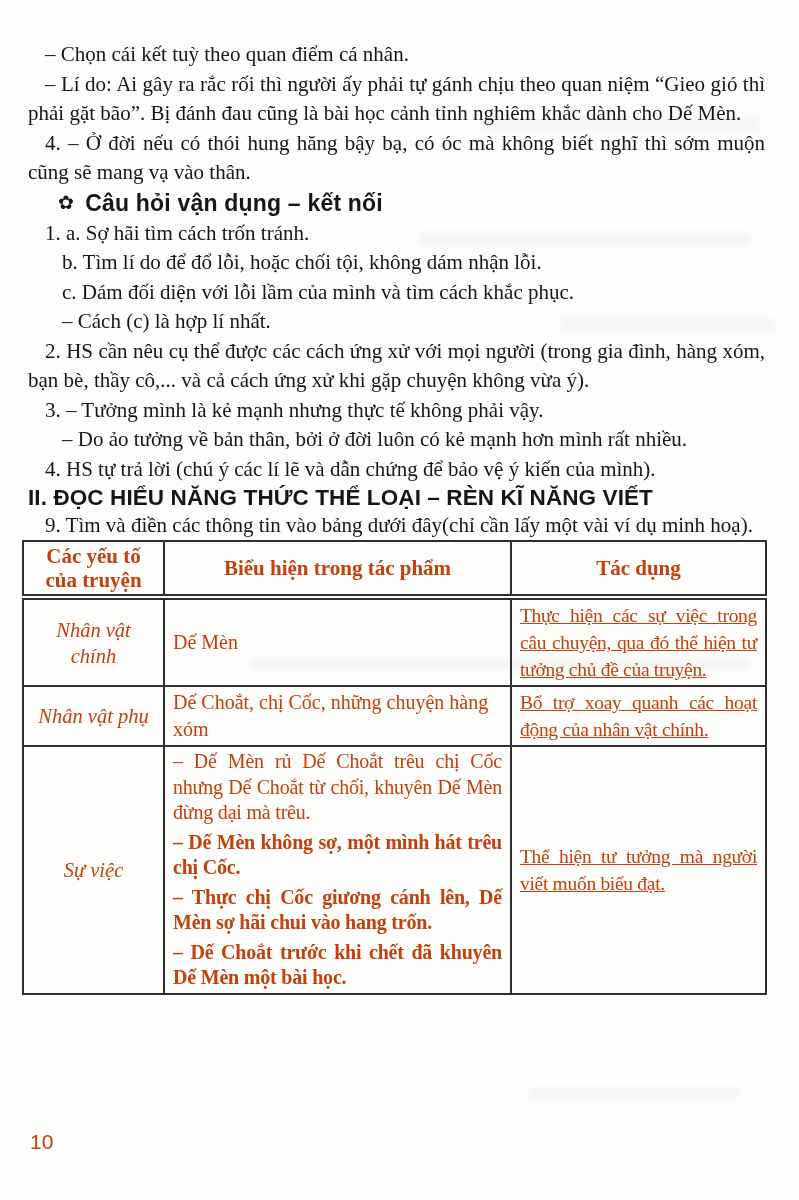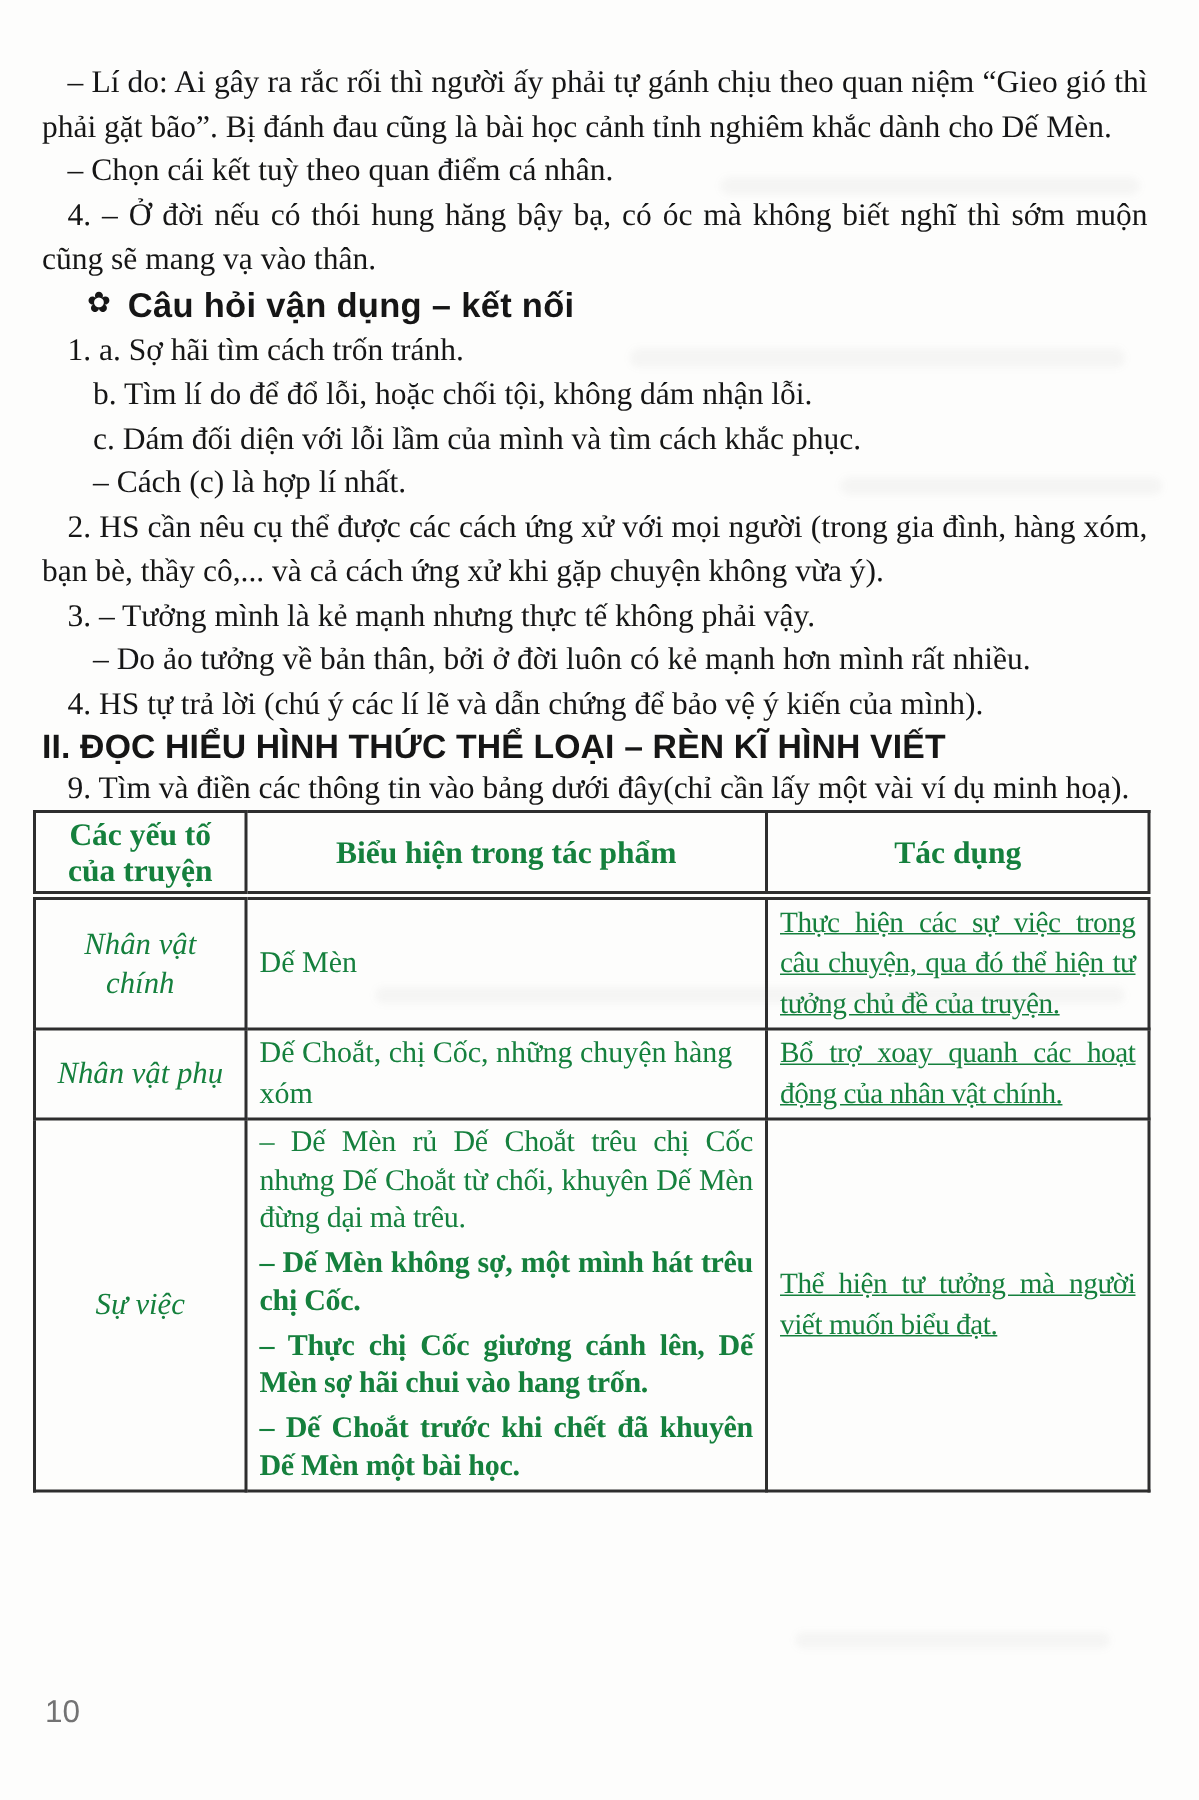--- a/index.html
+++ b/index.html
@@ -49,21 +49,21 @@
     font-size:21px;line-height:27px;text-align:justify;text-indent:17px;margin:0;
   }
   
   table.elements{
     border-collapse:collapse;
     table-layout:fixed;
     width:743px;
     margin-left:-6px;
     margin-top:1px;
     font-size:20px;
-    color:#15803d;
+    color:#c2410c;
   }
   table.elements col.c1{width:141px;}
   table.elements col.c2{width:347px;}
   table.elements col.c3{width:255px;}
   table.elements th,table.elements td{
     border:2px solid #2e2e2e;
     padding:2px 8px;
     vertical-align:middle;
     box-sizing:border-box;
   }
@@ -91,21 +91,21 @@
   td.events p{
     margin:0 0 0 0;
     font-size:20px;line-height:25.5px;
     text-align:justify;letter-spacing:-.2px;
   }
   td.events p + p{margin-top:4px;font-weight:bold;}
   
   .page-number{
     position:absolute;left:30px;top:1130px;
     font-family:"Liberation Sans","DejaVu Sans",sans-serif;
-    font-size:21px;color:#737373;
+    font-size:21px;color:#c2410c;
   }
   
   .smudge{
     position:absolute;border-radius:6px;
     background:rgba(110,110,110,.055);
     filter:blur(2.5px);
     pointer-events:none;
   }
   .s1{left:480px;top:118px;width:280px;height:12px;}
   .s2{left:420px;top:232px;width:330px;height:13px;}
@@ -117,39 +117,39 @@
 <body>
 
 <div class="page">
 
   <div class="smudge s1"></div>
   <div class="smudge s2"></div>
   <div class="smudge s3"></div>
   <div class="smudge s4"></div>
   <div class="smudge s5"></div>
 
+  <p class="body ind1">– Chọn cái kết tuỳ theo quan điểm cá nhân.</p>
   <p class="body ind1">– Lí do: Ai gây ra rắc rối thì người ấy phải tự gánh chịu theo quan niệm “Gieo gió thì phải gặt bão”. Bị đánh đau cũng là bài học cảnh tỉnh nghiêm khắc dành cho Dế Mèn.</p>
-  <p class="body ind1">– Chọn cái kết tuỳ theo quan điểm cá nhân.</p>
   <p class="body ind1">4. – Ở đời nếu có thói hung hăng bậy bạ, có óc mà không biết nghĩ thì sớm muộn cũng sẽ mang vạ vào thân.</p>
 
   <p class="connect-heading">
     <span class="flower">✿</span>
     <span>Câu hỏi vận dụng – kết nối</span>
   </p>
 
   <p class="body ind1">1. a. Sợ hãi tìm cách trốn tránh.</p>
   <p class="body ind2">b. Tìm lí do để đổ lỗi, hoặc chối tội, không dám nhận lỗi.</p>
   <p class="body ind2">c. Dám đối diện với lỗi lầm của mình và tìm cách khắc phục.</p>
   <p class="body ind2">– Cách (c) là hợp lí nhất.</p>
   <p class="body ind1">2. HS cần nêu cụ thể được các cách ứng xử với mọi người (trong gia đình, hàng xóm, bạn bè, thầy cô,... và cả cách ứng xử khi gặp chuyện không vừa ý).</p>
   <p class="body ind1">3. – Tưởng mình là kẻ mạnh nhưng thực tế không phải vậy.</p>
   <p class="body ind2">– Do ảo tưởng về bản thân, bởi ở đời luôn có kẻ mạnh hơn mình rất nhiều.</p>
   <p class="body ind1">4. HS tự trả lời (chú ý các lí lẽ và dẫn chứng để bảo vệ ý kiến của mình).</p>
 
-  <h2 class="section-heading">II. ĐỌC HIỂU HÌNH THỨC THỂ LOẠI – RÈN KĨ HÌNH VIẾT</h2>
+  <h2 class="section-heading">II. ĐỌC HIỂU NĂNG THỨC THỂ LOẠI – RÈN KĨ NĂNG VIẾT</h2>
   <p class="intro">9. Tìm và điền các thông tin vào bảng dưới đây(chỉ cần lấy một vài ví dụ minh hoạ).</p>
 
   <table class="elements">
     <colgroup>
         <col class="c1">
         <col class="c2">
         <col class="c3">
       </colgroup>
     <thead>
       <tr>

